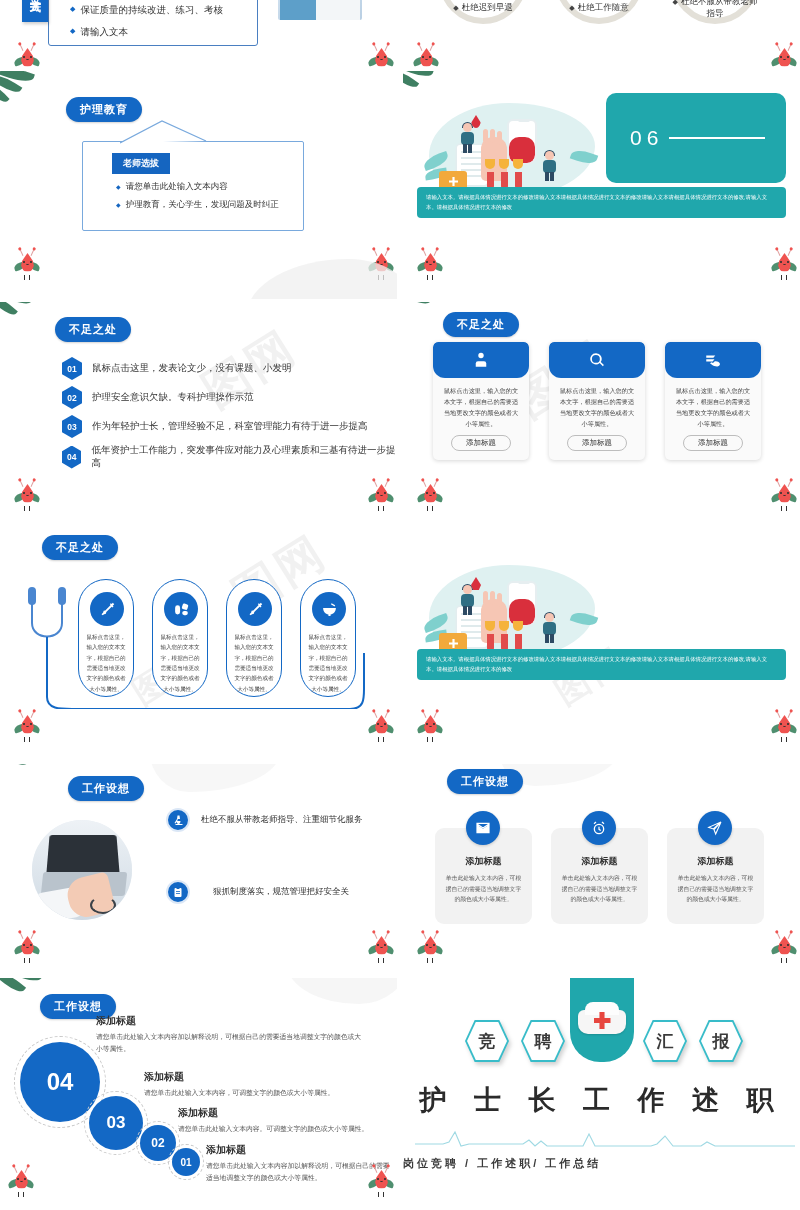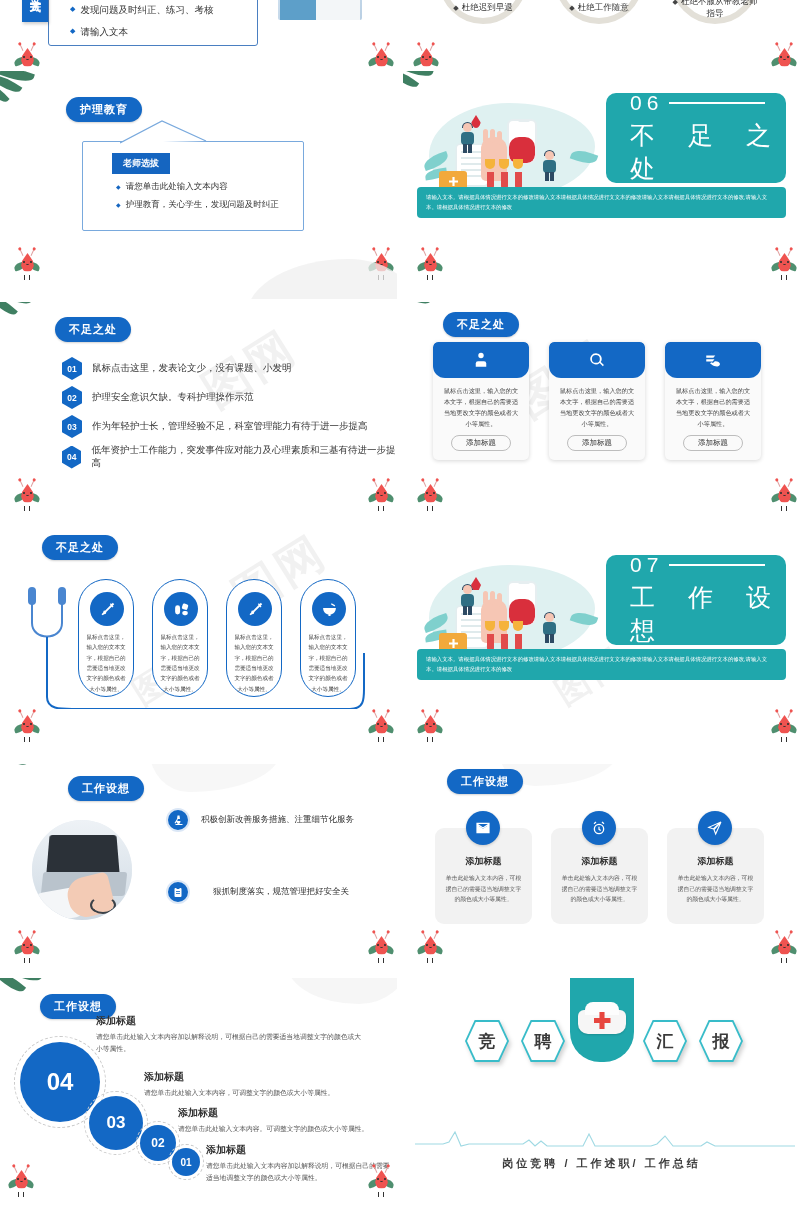--- a/index.html
+++ b/index.html
@@ -178,35 +178,35 @@
   .nursehat .base{position:absolute;left:3px;top:8px;width:48px;height:24px;background:#f6f6f6;border-radius:6px 6px 10px 10px;box-shadow:0 1px 2px rgba(0,0,0,.15);}
   .nursehat .fold{position:absolute;left:10px;top:0;width:34px;height:13px;background:#fdfdfd;border-radius:8px 8px 0 0;}
   .nursehat .cross{position:absolute;left:19px;top:10px;width:17px;height:17px;background:#e7463f;
     clip-path:polygon(35% 0,65% 0,65% 35%,100% 35%,100% 65%,65% 65%,65% 100%,35% 100%,35% 65%,0 65%,0 35%,35% 35%);}
   .hexwrap{position:absolute;width:44px;height:42px;filter:drop-shadow(2px 3px 2px rgba(0,0,0,.18));}
   .hexwrap .inner{position:absolute;inset:0;background:#38bcc9;clip-path:polygon(22% 0,78% 0,100% 50%,78% 100%,22% 100%,0 50%);}
   .hexwrap .inner2{position:absolute;inset:2px;background:#fff;clip-path:polygon(22% 0,78% 0,100% 50%,78% 100%,22% 100%,0 50%);
     display:flex;align-items:center;justify-content:center;font-size:17px;font-weight:bold;color:#3a3a3a;}
   .maintitle{position:absolute;left:0;right:0;top:104px;text-align:center;font-size:27px;font-weight:bold;letter-spacing:10px;color:#2b2b2b;}
   .ecg{position:absolute;left:12px;right:12px;top:150px;height:22px;}
-  .subline{position:absolute;left:0;right:0;top:178px;text-align:center;font-size:11px;letter-spacing:3px;color:#3a3a3a;font-weight:bold;}
+  .subline{position:absolute;left:0;right:0;top:178px;font-size:11px;letter-spacing:3px;color:#3a3a3a;font-weight:bold;}
   .metarow{position:absolute;left:0;right:0;top:202px;display:flex;justify-content:center;gap:60px;align-items:center;}
   .metarow .m{display:flex;align-items:center;gap:7px;font-size:9px;color:#444;}
   .metarow .av{width:14px;height:14px;border-radius:50%;background:#38bcc9;display:flex;align-items:center;justify-content:center;}
   .metarow .av svg{width:8px;height:8px;fill:#fff;}
 </style>
 </head>
 <body>
 
 <div class="grid">
 
   <div class="slide s1a">
     <div class="box"></div>
     <div class="vtab">学方式</div>
-    <div class="bl" style="top:4px;"><b>◆</b><span>发现问题及时纠正、练习、考核</span></div>
+    <div class="bl" style="top:4px;"><b>◆</b><span>保证质量的持续改进、练习、考核</span></div>
     <div class="bl" style="top:26px;"><b>◆</b><span>请输入文本</span></div>
     <div class="photo">
       <div class="c1"></div>
         <div class="c2"></div>
 
     </div>
     <div class="drop" style="left:14px;top:44px;">
       <div class="ant l">
           <i></i>
         </div>
@@ -380,21 +380,20 @@
           <div class="bd"></div>
           <div class="lg"></div>
         </div>
       <div style="position:absolute;left:48px;top:18px;width:10px;height:13px;background:#d92f3c;border-radius:0 0 50% 50%/0 0 60% 60%;clip-path:polygon(50% 0,100% 62%,78% 100%,22% 100%,0 62%);"></div>
     </div>
     <div class="titlecard">
       <div class="num">
           <span>06</span>
           <span class="ln"></span>
         </div>
-      <div class="big">不 足 之 处</div>
     </div>
     <div class="tealstrip">请输入文本。请根据具体情况进行文本的修改请输入文本请根据具体情况进行文文本的修改请输入文本请根据具体情况进行文本的修改,请输入文本。请根据具体情况进行文本的修改</div>
     <div class="drop" style="left:14px;top:178px;">
       <div class="ant l">
           <i></i>
         </div>
         <div class="ant r">
           <i></i>
         </div>
       <div class="leafL"></div>
@@ -695,27 +694,20 @@
           <div class="lg"></div>
         </div>
       <div class="nurse" style="left:118px;top:54px;">
           <div class="hr"></div>
           <div class="hd"></div>
           <div class="bd"></div>
           <div class="lg"></div>
         </div>
       <div style="position:absolute;left:48px;top:18px;width:10px;height:13px;background:#d92f3c;clip-path:polygon(50% 0,100% 62%,78% 100%,22% 100%,0 62%);"></div>
     </div>
-    <div class="titlecard">
-      <div class="num">
-          <span>07</span>
-          <span class="ln"></span>
-        </div>
-      <div class="big">工 作 设 想</div>
-    </div>
     <div class="tealstrip">请输入文本。请根据具体情况进行文本的修改请输入文本请根据具体情况进行文文本的修改请输入文本请根据具体情况进行文本的修改,请输入文本。请根据具体情况进行文本的修改</div>
     <div class="fern" style="left:-24px;top:-26px;">
       <span style="left:26px;top:14px;width:26px;height:9px;transform:rotate(28deg)"></span>
     </div>
     <div class="drop" style="left:14px;top:178px;">
       <div class="ant l">
           <i></i>
         </div>
         <div class="ant r">
           <i></i>
@@ -764,21 +756,21 @@
       <div class="sleeve"></div>
         <div class="arm"></div>
         <div class="stet"></div>
     </div>
     <div class="blrow" style="left:166px;top:44px;">
       <div class="ic">
           <svg viewBox="0 0 24 24">
             <path d="M11 3h4l1 7h-6zM7 20h14v2H7zM9 14h8c0 4-2 6-4 6s-4-2-4-6zM5 18l5-8 2 1-5 8z"></path>
           </svg>
         </div>
-      <div class="tx">积极创新改善服务措施、注重细节化服务</div>
+      <div class="tx">杜绝不服从带教老师指导、注重细节化服务</div>
     </div>
     <div class="blrow" style="left:166px;top:116px;gap:23px;">
       <div class="ic">
           <svg viewBox="0 0 24 24">
             <rect x="5" y="4" width="14" height="18" rx="2"></rect>
             <rect x="9" y="2" width="6" height="4" rx="1" fill="#1368c5"></rect>
             <rect x="8" y="10" width="8" height="1.6" fill="#1368c5"></rect>
             <rect x="8" y="14" width="8" height="1.6" fill="#1368c5"></rect>
           </svg>
         </div>
@@ -984,19 +976,20 @@
         <div class="inner2">聘</div>
     </div>
     <div class="hexwrap" style="left:240px;top:42px;">
       <div class="inner"></div>
         <div class="inner2">汇</div>
     </div>
     <div class="hexwrap" style="left:296px;top:42px;">
       <div class="inner"></div>
         <div class="inner2">报</div>
     </div>
+    <div class="maintitle">护 士 长 工 作 述 职</div>
     <svg class="ecg" viewBox="0 0 380 22" preserveAspectRatio="none">
       <polyline points="0,16 28,16 34,14 40,4 46,18 54,16 108,16 114,12 120,18 126,13 132,18 168,18 174,6 180,18 236,18 242,16 250,8 258,18 286,18 292,14 300,18 380,18" fill="none" stroke="#9fd9e3" stroke-width="1.1"></polyline>
     </svg>
     <div class="subline">岗位竞聘  /   工作述职/   工作总结</div>
   </div>
 
 </div>
 
 </body></html>

